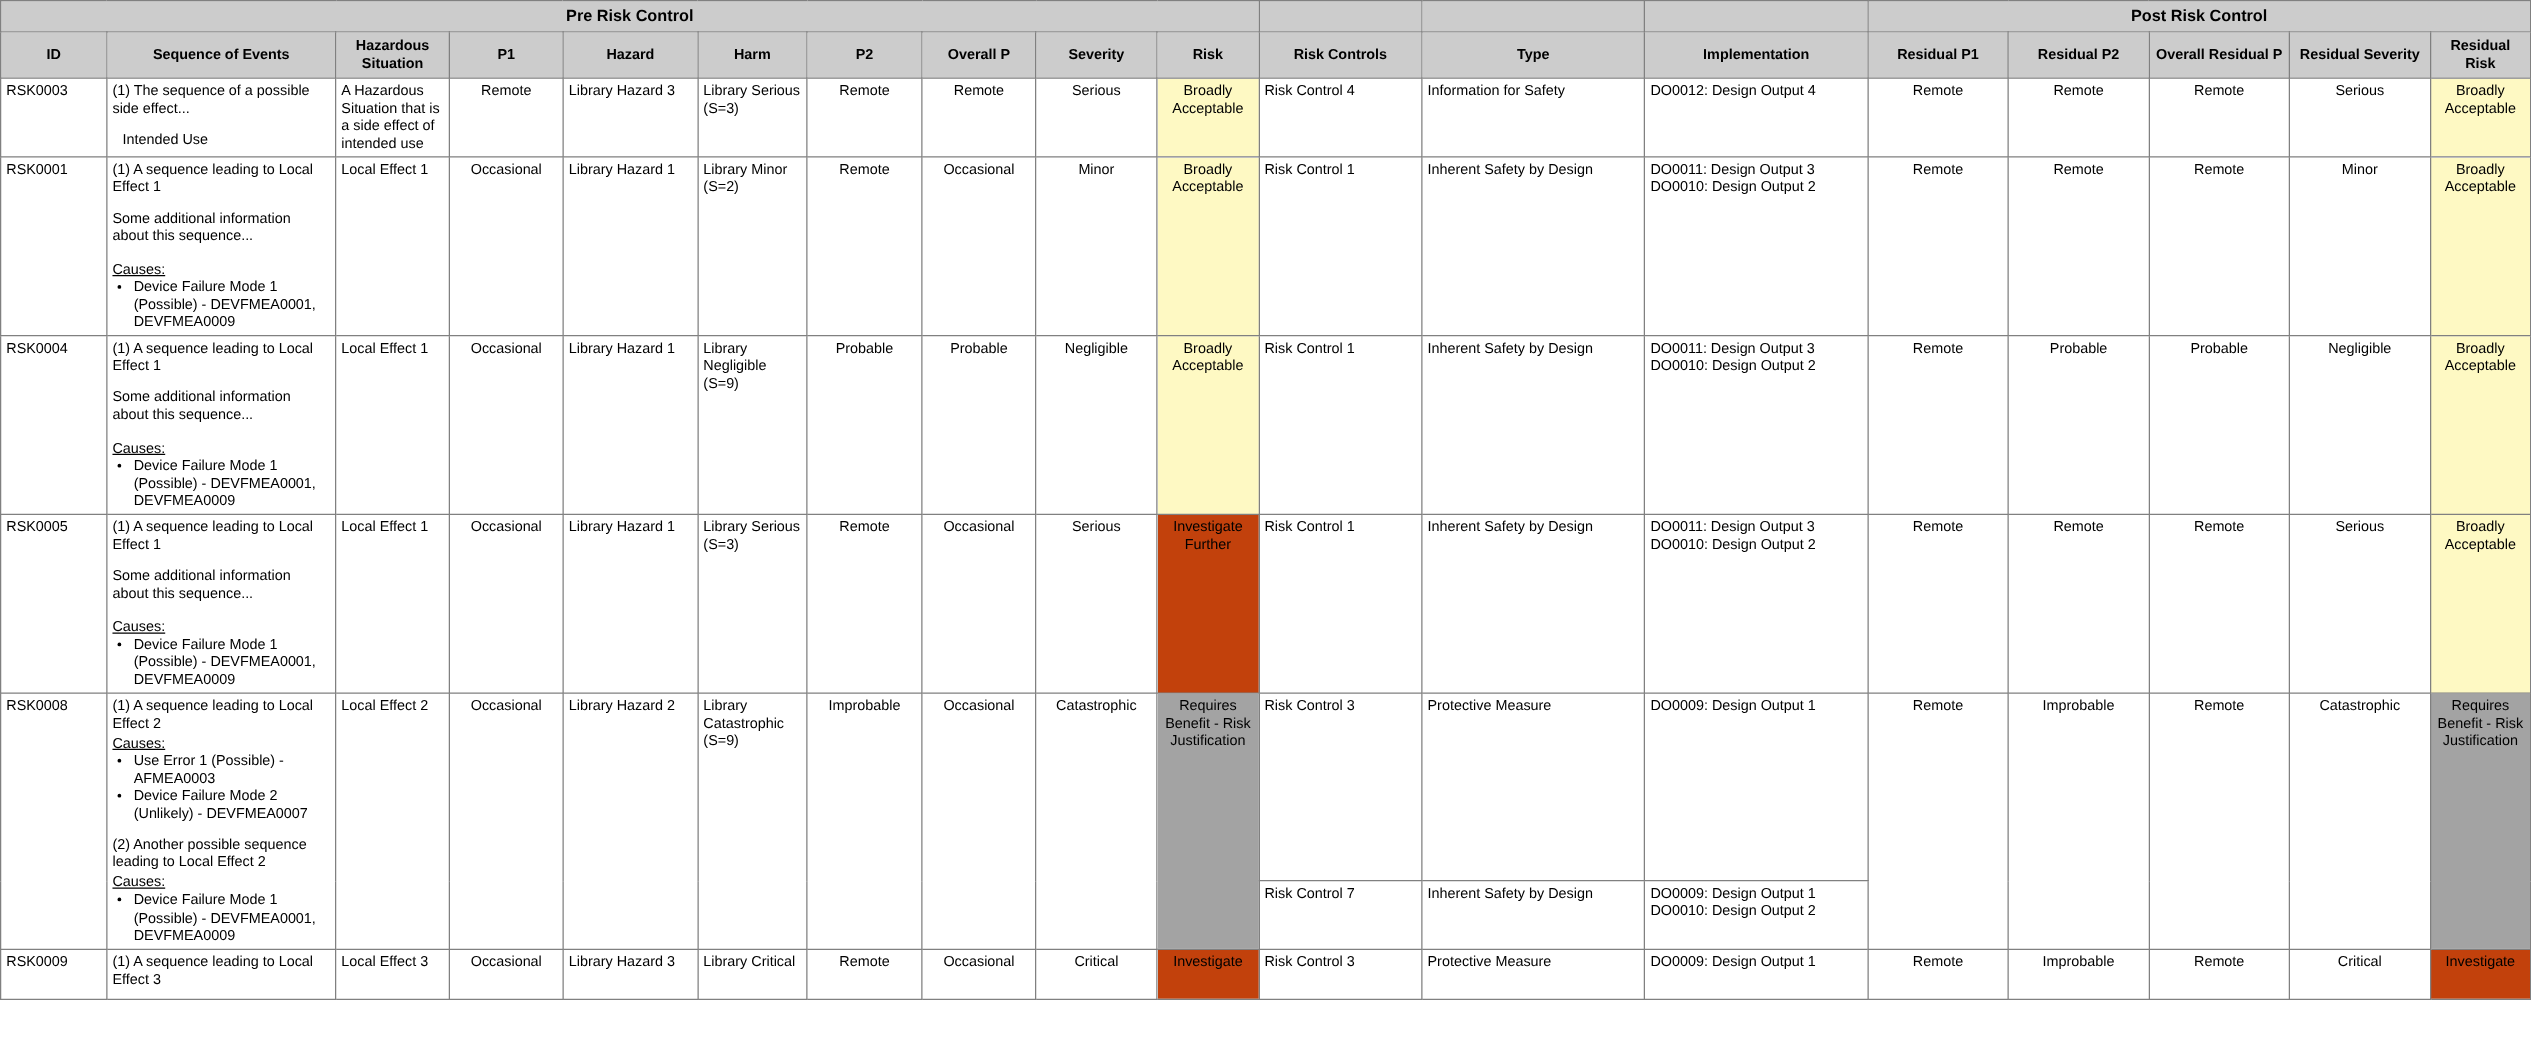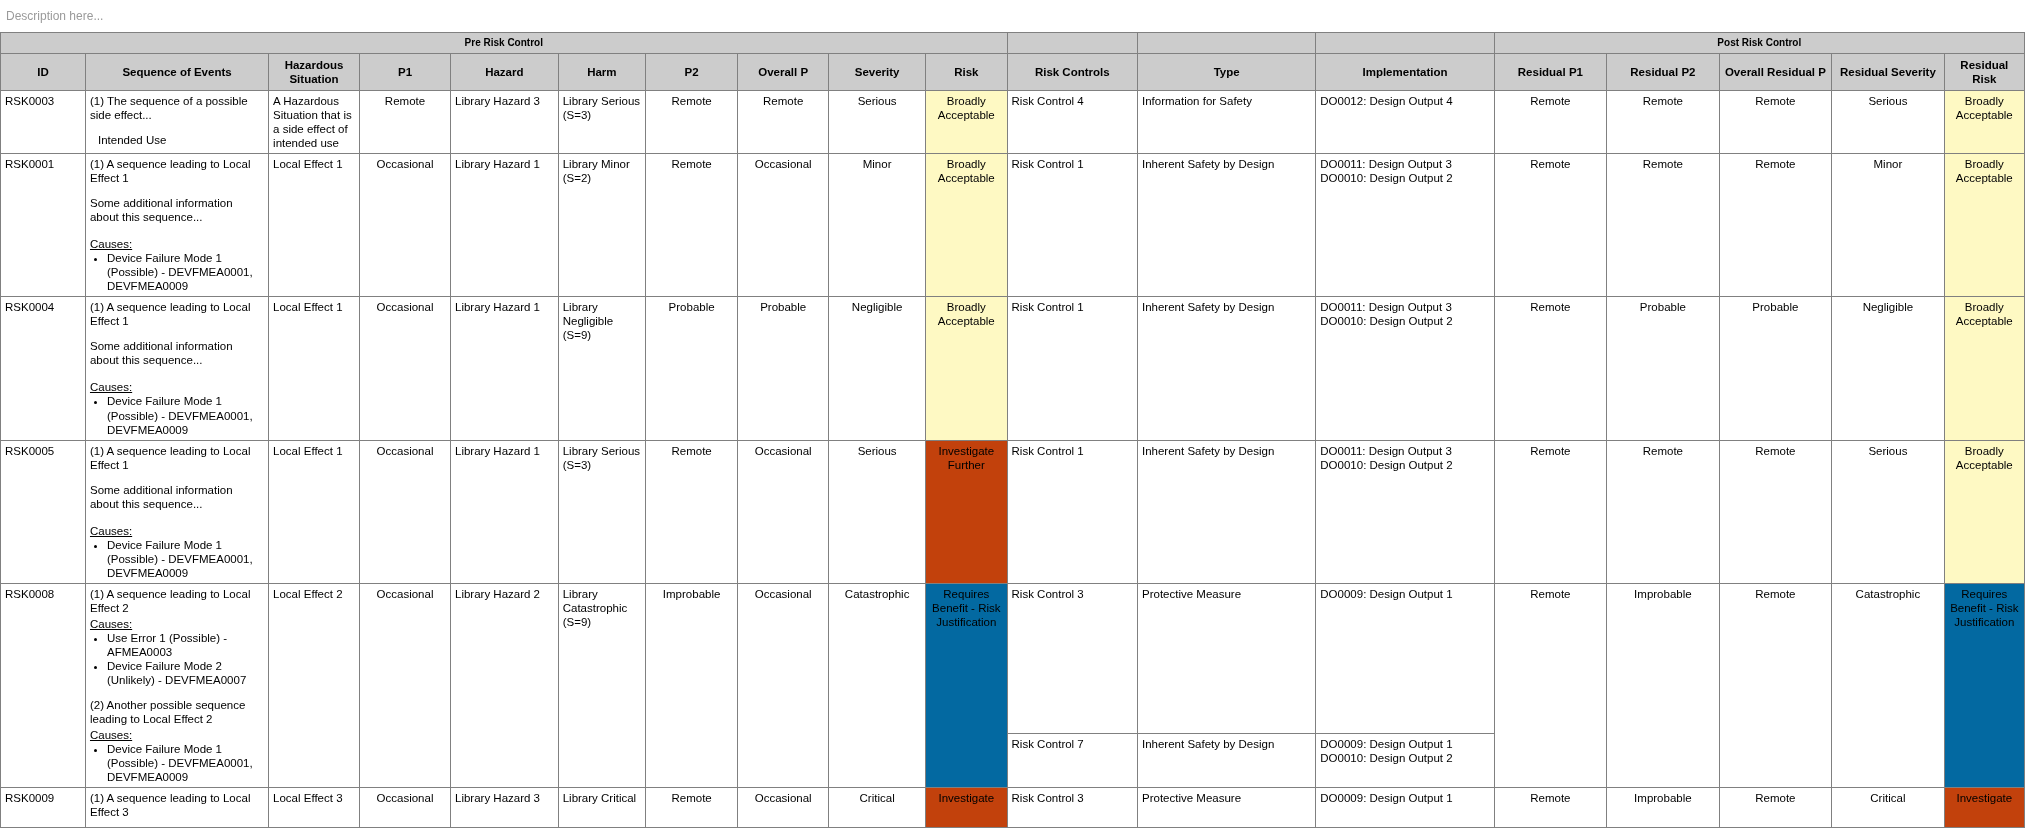--- a/index.html
+++ b/index.html
@@ -58,47 +58,46 @@
     overflow: hidden;
     word-wrap: break-word;
   }
   table.risk th {
     background: #cccccc;
     font-weight: bold;
     text-align: center;
     vertical-align: middle;
     padding: 4px 3px;
   }
-  th.band { height: 19px; font-size: 10px; }
+  th.band { height: 19px; font-size: 13px; }
   th.sub { height: 30px; }
 
   td.c { text-align: center; vertical-align: top; }
   td.l { text-align: left; margin-top: 16px; }
 
   
   td.risk-yellow { background: #fef9c3; text-align: center; font-weight: normal; }
   td.risk-orange { background: #c2410c; text-align: center; }
-  td.risk-red    { background: #0369a1; text-align: center; color: #000; }
+  td.risk-red    { background: #a3a3a3; text-align: center; color: #000; }
 
   .causes-head { text-decoration: underline; display: block; margin-top: 2px; }
   ul.causes {
     margin: 0 0 0 0; padding-left: 17px; list-style-type: disc;
   }
   ul.causes li { margin: 0; padding: 0; }
   .blankline { display: block; height: 11px; }
   .indent { display: block; padding-left: 8px; }
   .seq-p { margin: 0; }
 </style>
 </head>
 <body>
 
 <div class="page">
 
 
-  <div class="description">Description here...</div>
 
   <div class="tbl-wrap">
     <table class="risk">
       <colgroup>
         <col style="width:71px">
         <col style="width:153px">
         <col style="width:76px">
         <col style="width:76px">
         <col style="width:90px">
         <col style="width:73px">

